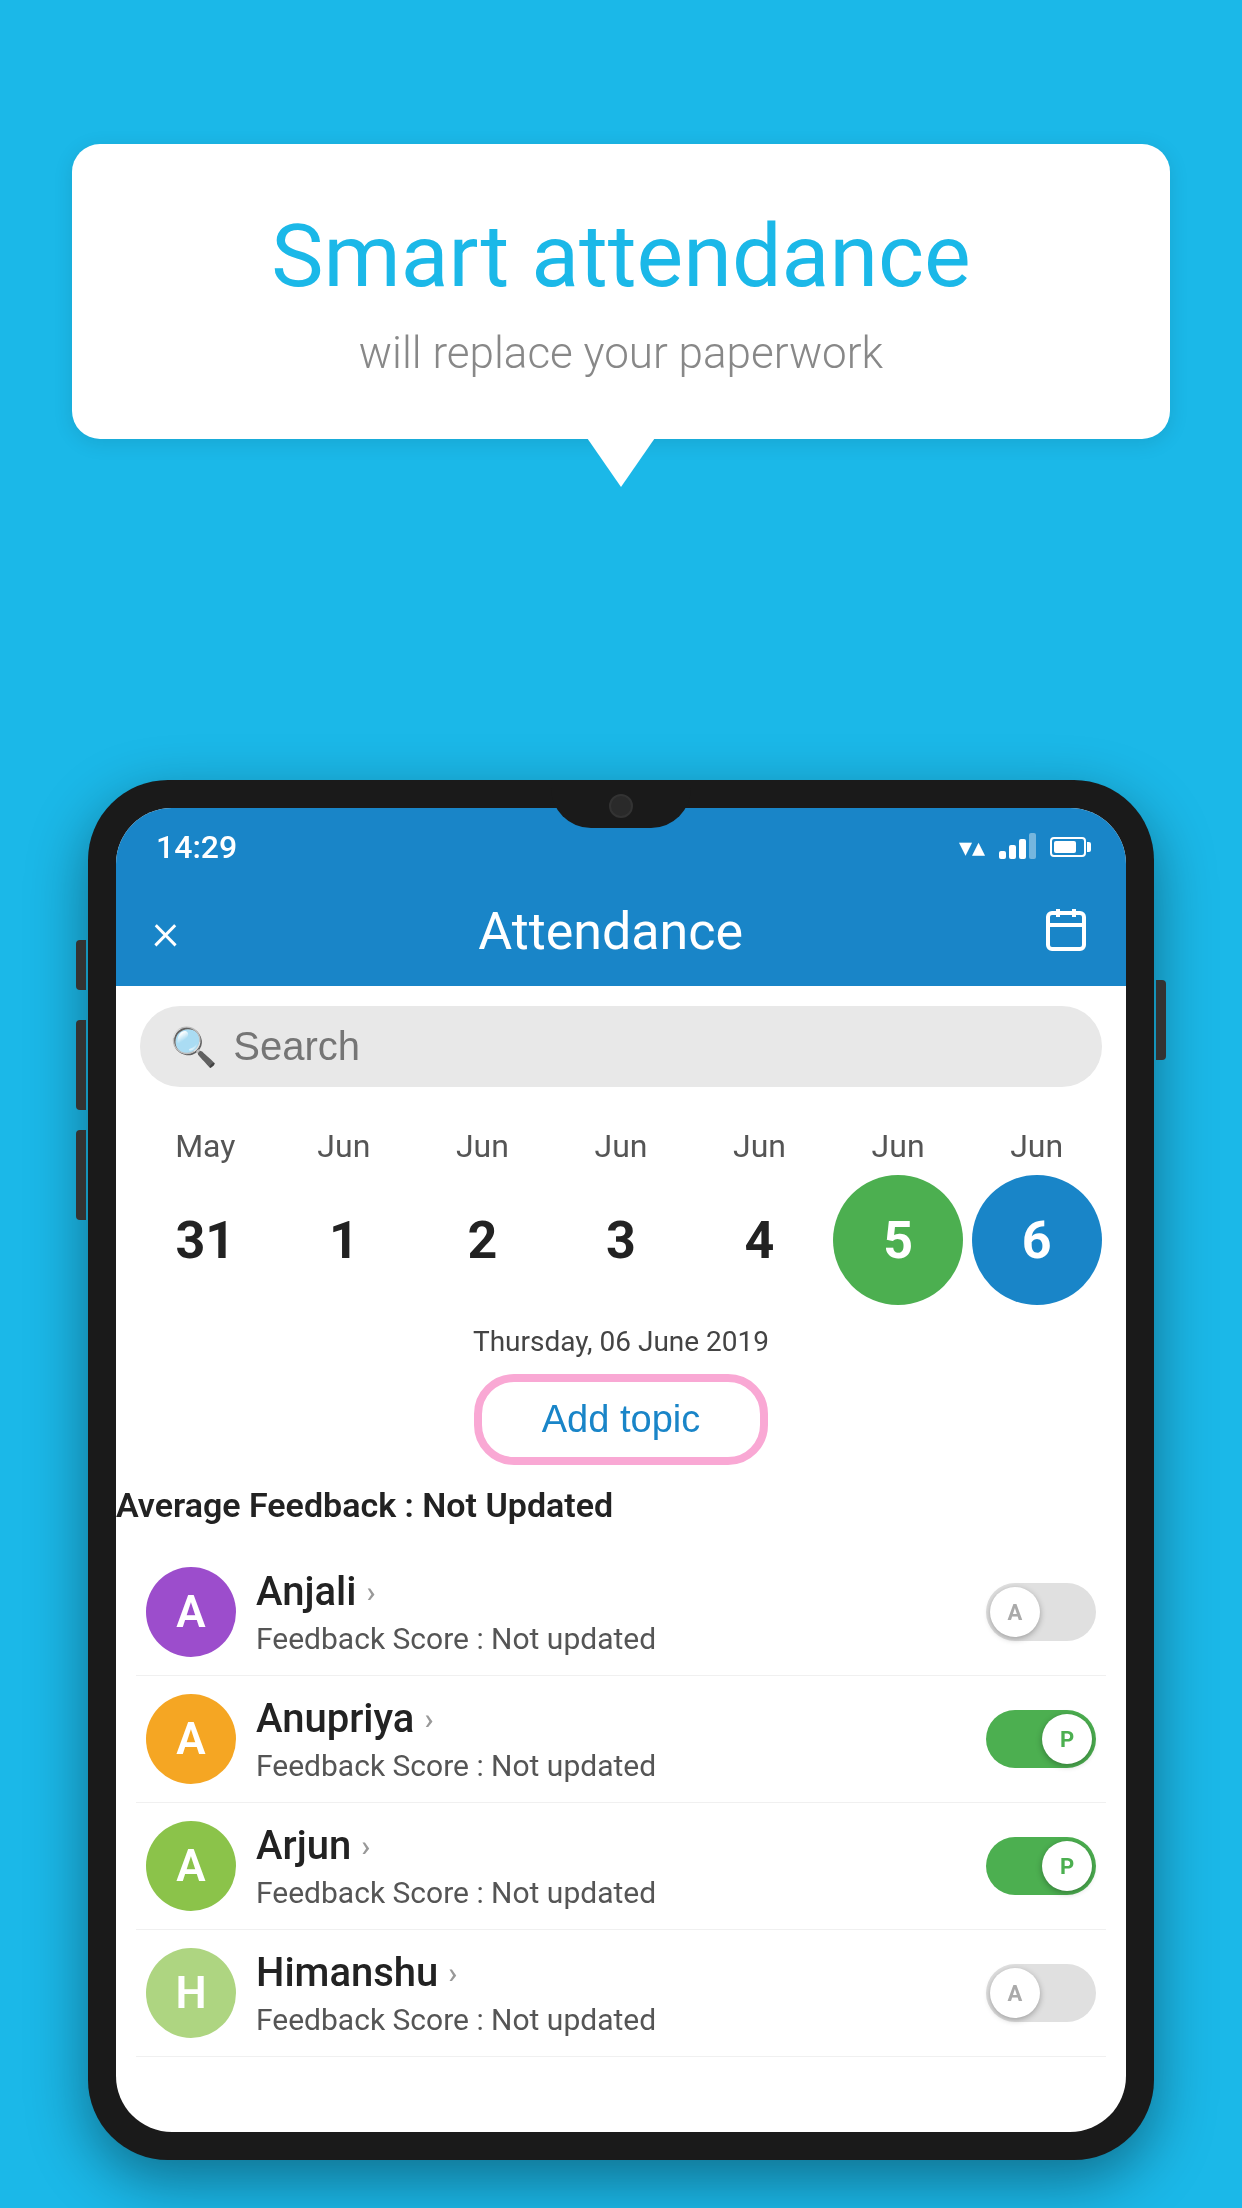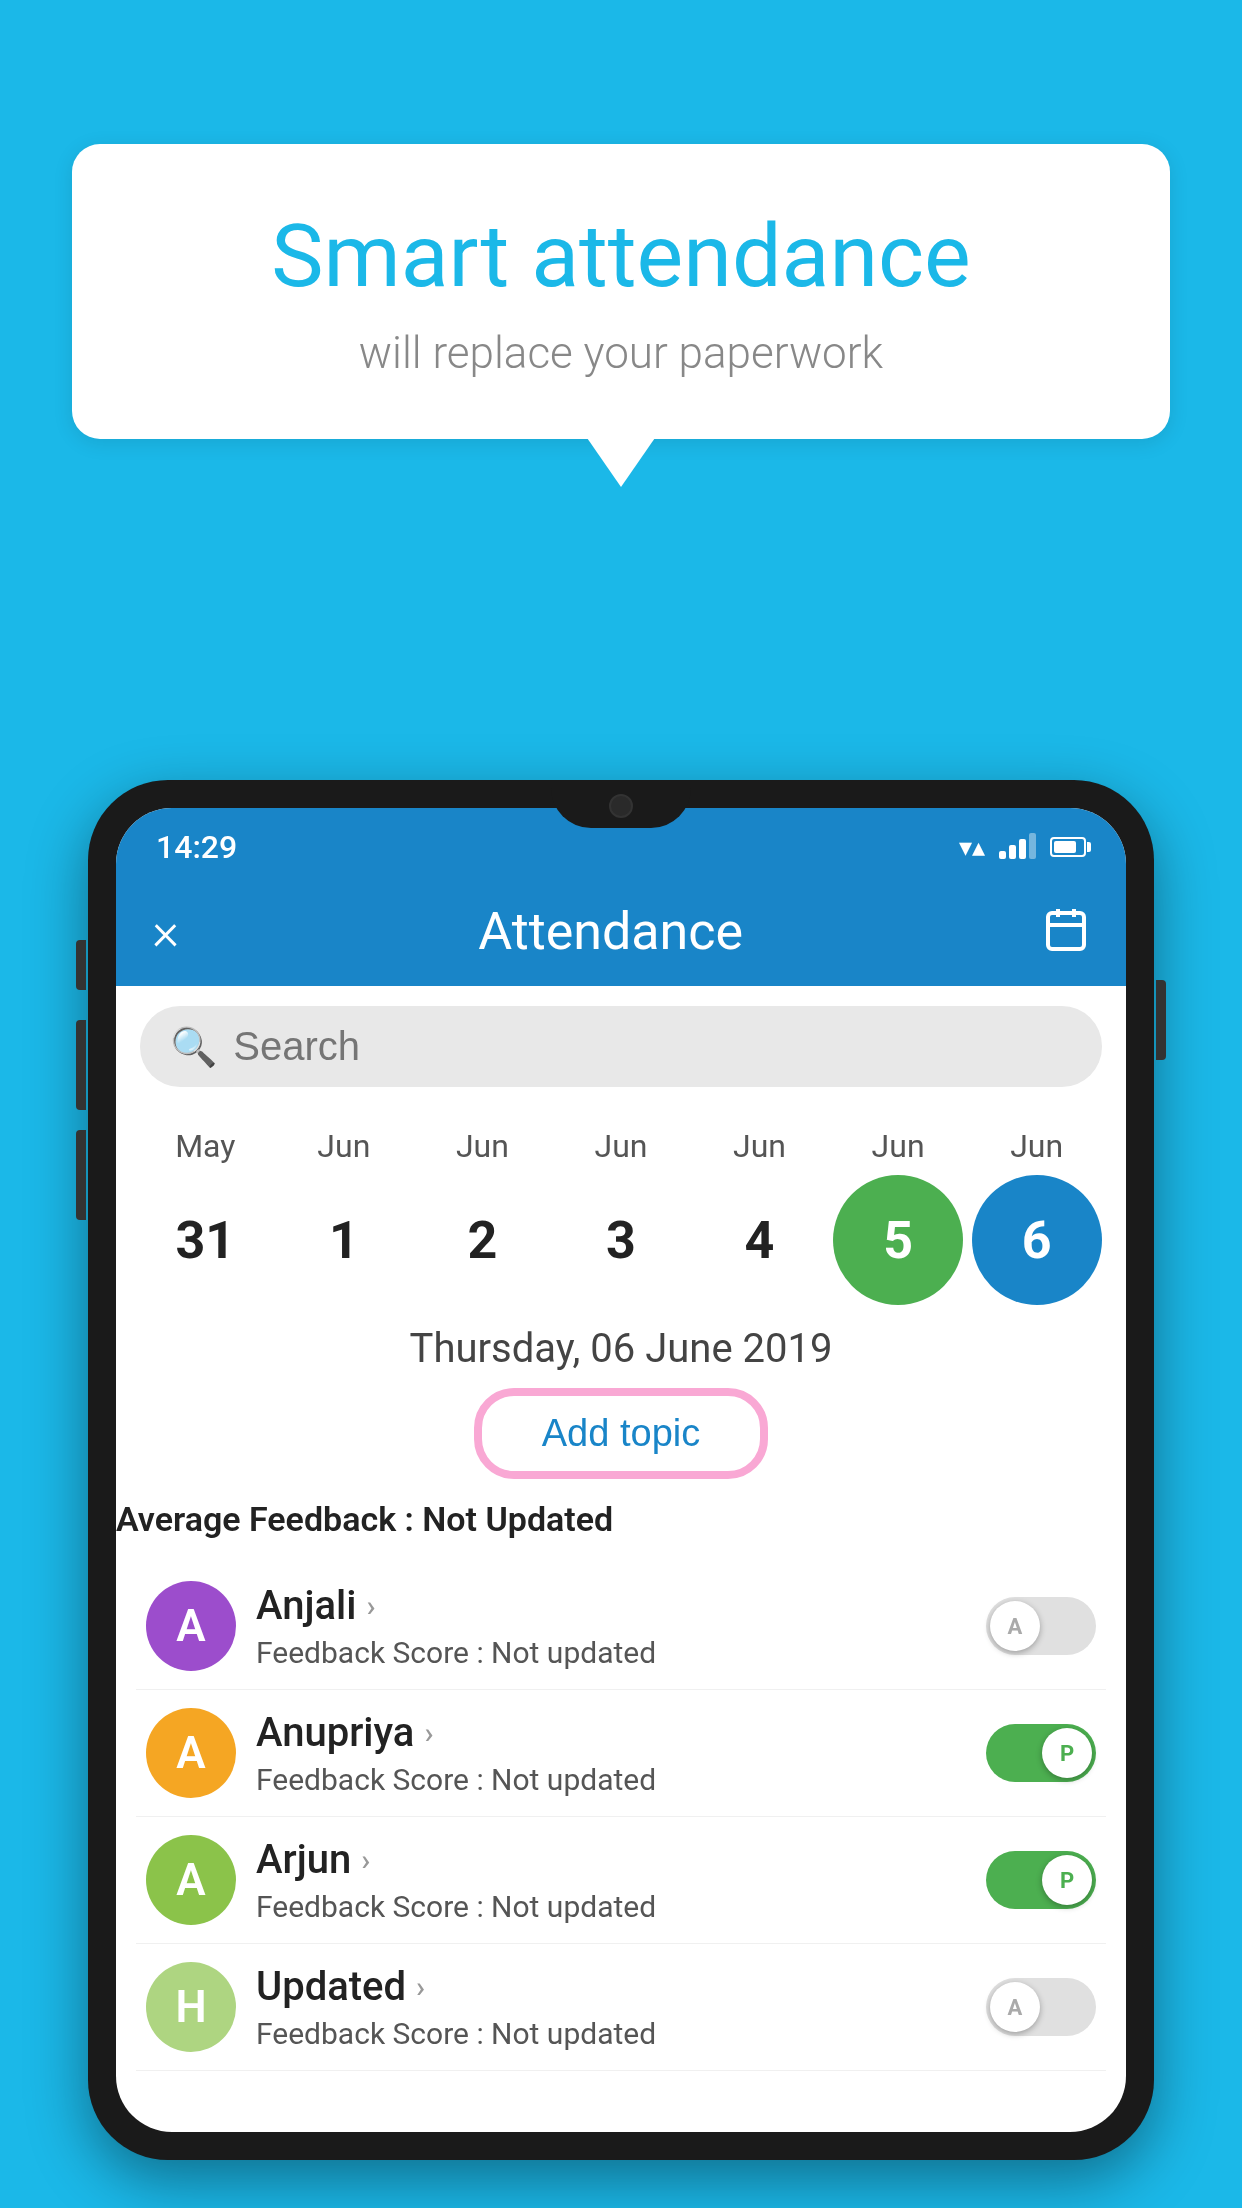--- a/index.html
+++ b/index.html
@@ -264,21 +264,21 @@
     }
 
     .cal-day.selected {
       background: #1985c8;
       color: white;
     }
 
     
     .date-display {
       text-align: center;
-      font-size: 40px;
+      font-size: 28px;
       color: #444;
       margin: 20px 12px 16px;
       font-weight: 400;
     }
 
     
     .add-topic-btn {
       display: block;
       margin: 0 auto 20px;
       border: 8px solid #f9a8d4;
@@ -592,21 +592,21 @@
             <div class="toggle present">
               <div class="toggle-knob">P</div>
             </div>
           </div>
         </div>
 
         <div class="student-item">
           <div class="student-avatar" style="background-color:#aed581;">H</div>
           <div class="student-info">
             <div class="student-name">
-              <span>Updated</span>
+              <span>Himanshu</span>
               <span class="chevron">›</span>
             </div>
             <div class="student-feedback">
               <span>Feedback Score : </span><span>Not updated</span>
             </div>
           </div>
           <div class="toggle-container">
             <div class="toggle absent">
               <div class="toggle-knob">A</div>
             </div>

